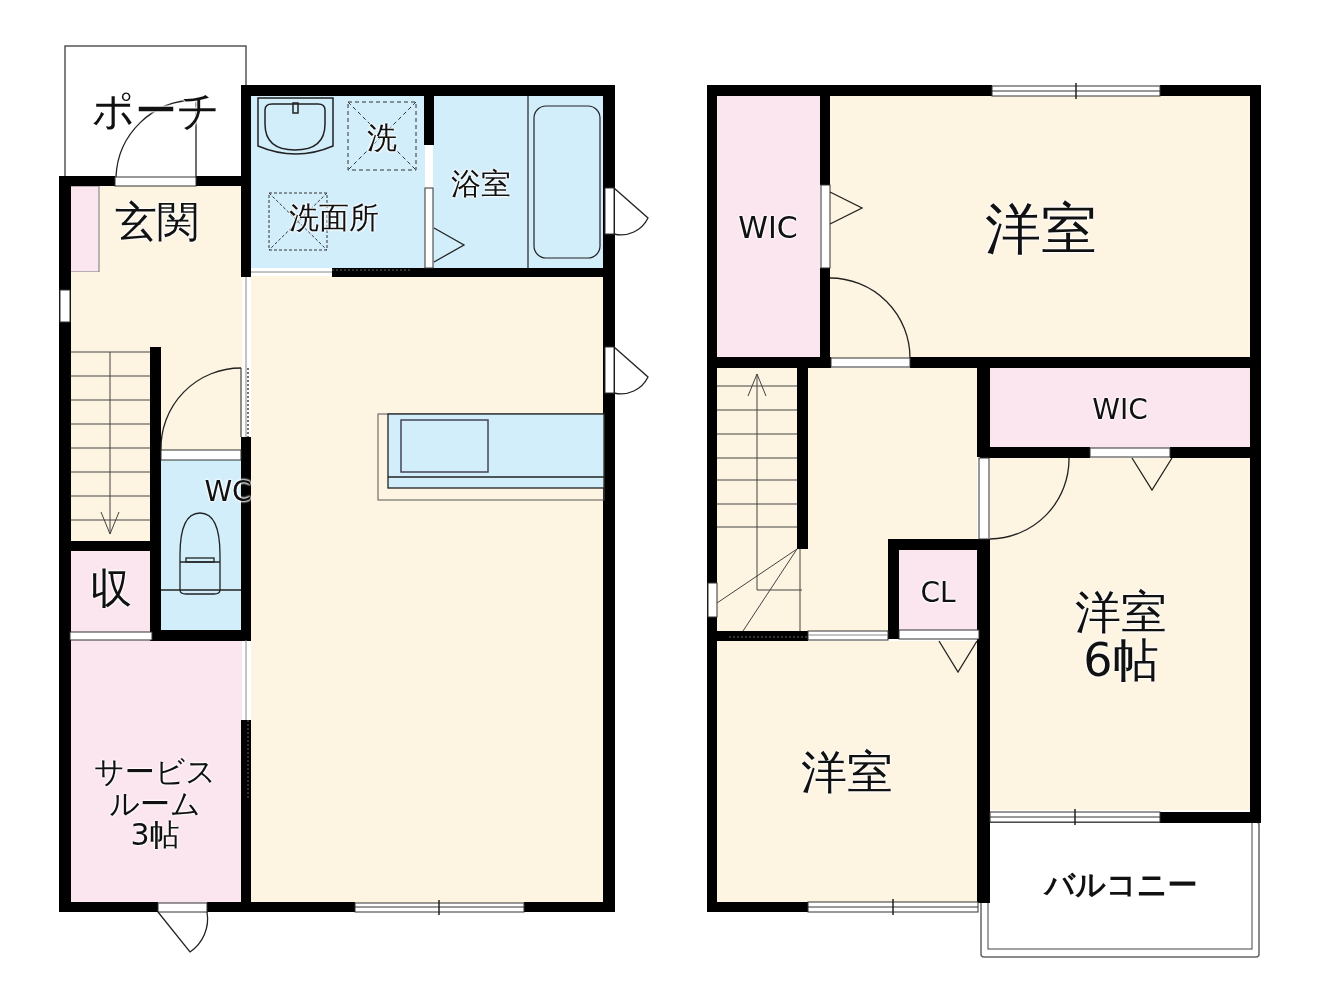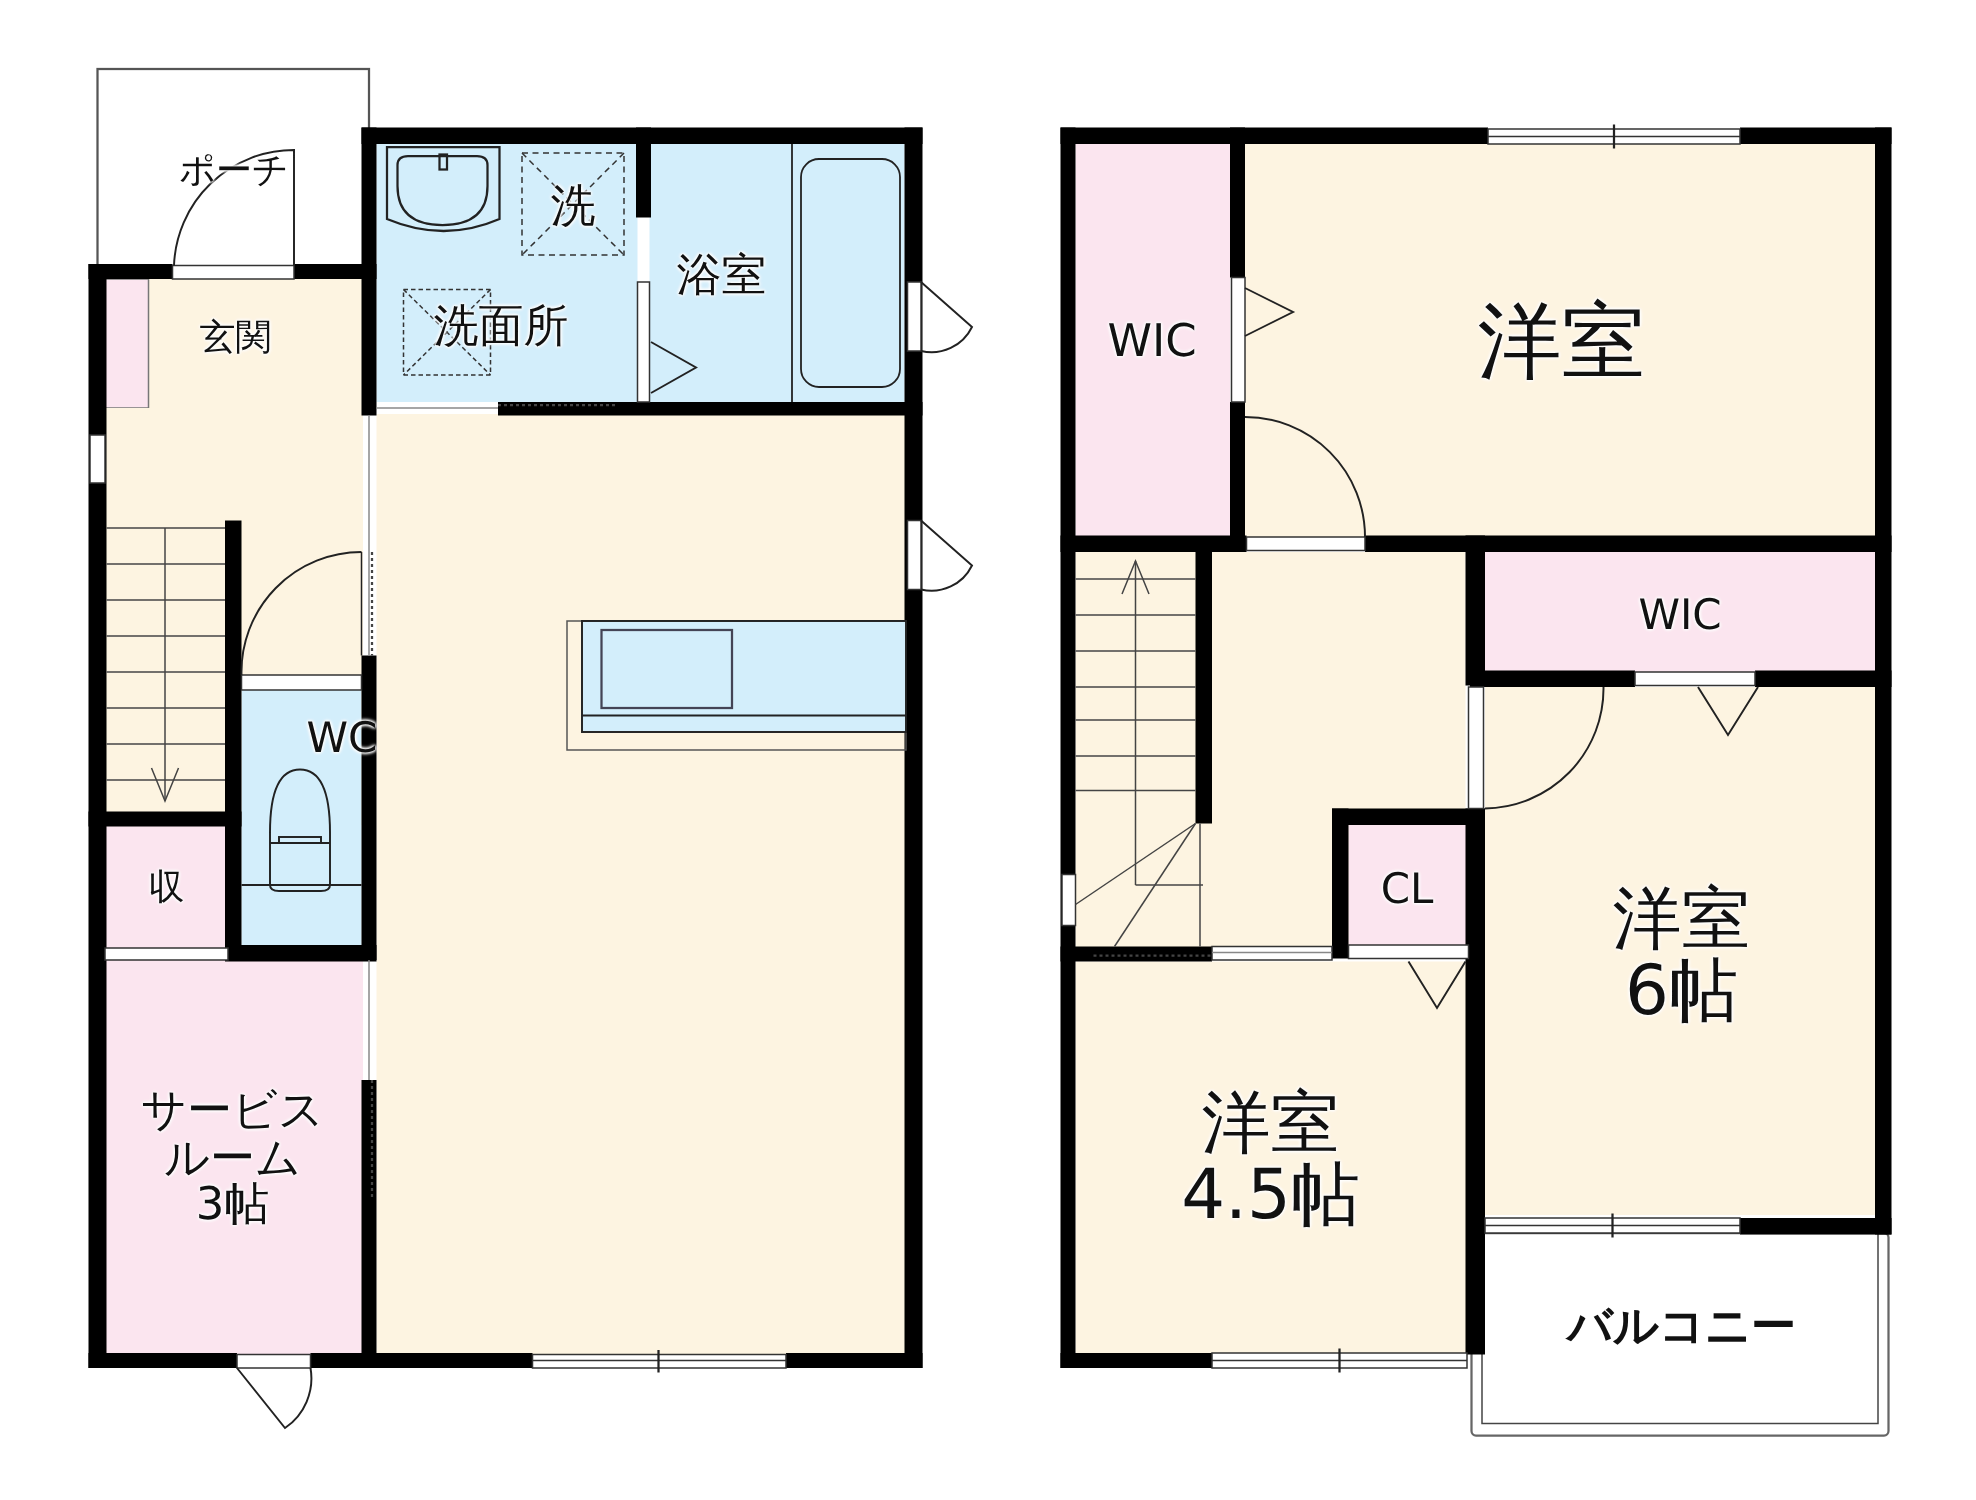--- a/index.html
+++ b/index.html
@@ -9,21 +9,21 @@
       position: absolute;
       color: #111;
       text-align: center;
       line-height: 1.05;
       white-space: nowrap;
       transform: translate(-50%, -50%);
       text-shadow: 0 0 3px #fff, 0 0 3px #fff, 0 0 2px #fff, 0 0 2px #fff;
     }
     .l-xl { font-size: 56px; }
     .l-lg { font-size: 46px; }
-    .l-md { font-size: 24px; }
+    .l-md { font-size: 42px; font-family: Liberation Mono, monospace; }
     .l-sm { font-size: 30px; }
     .l-xs { font-size: 28px; }
     .l-line { display: block; }
   </style>
 </head>
 <body>
 
 <svg id="plan" viewBox="0 0 1317 1000" xmlns="http://www.w3.org/2000/svg">
 
   <g>
@@ -251,35 +251,34 @@
   </g>
 </svg>
 
 <div class="label l-md" style="left:156px; top:114px;">ポーチ</div>
 <div class="label l-md" style="left:157px; top:225px;">玄関</div>
 <div class="label l-sm" style="left:382px; top:138px;">洗</div>
 <div class="label l-sm" style="left:334px; top:218px;">洗面所</div>
 <div class="label l-sm" style="left:481px; top:184px;">浴室</div>
 <div class="label l-xs" style="left:200px; top:492px;margin-left:28px;">WC</div>
 <div class="label l-md" style="left:111px; top:592px;">収</div>
-<div class="label l-sm" style="left:155px; top:772px;">
+<div class="label l-sm" style="left:155px; top:803px;">
   <span class="l-line">サービス</span>
   <span class="l-line">ルーム</span>
   <span class="l-line">3帖</span>
 </div>
 <div class="label l-xl" style="left:430px; top:638px;">
 </div>
 
 <div class="label l-sm" style="left:768px; top:228px;">WIC</div>
 <div class="label l-xl" style="left:1041px; top:229px;">
   <span class="l-line">洋室</span>
 </div>
 <div class="label l-xs" style="left:1120px; top:410px;">WIC</div>
 <div class="label l-xs" style="left:938px; top:593px;">CL</div>
 <div class="label l-lg" style="left:1121px; top:636px;">
   <span class="l-line">洋室</span>
   <span class="l-line">6帖</span>
 </div>
 <div class="label l-lg" style="left:847px; top:772px;">
   <span class="l-line">洋室</span>
-  <span class="l-line">4.5帖</span>
 </div>
 <div class="label l-sm" style="left:1121px; top:885px;font-weight:bold;">バルコニー</div>
 
 </body></html>

